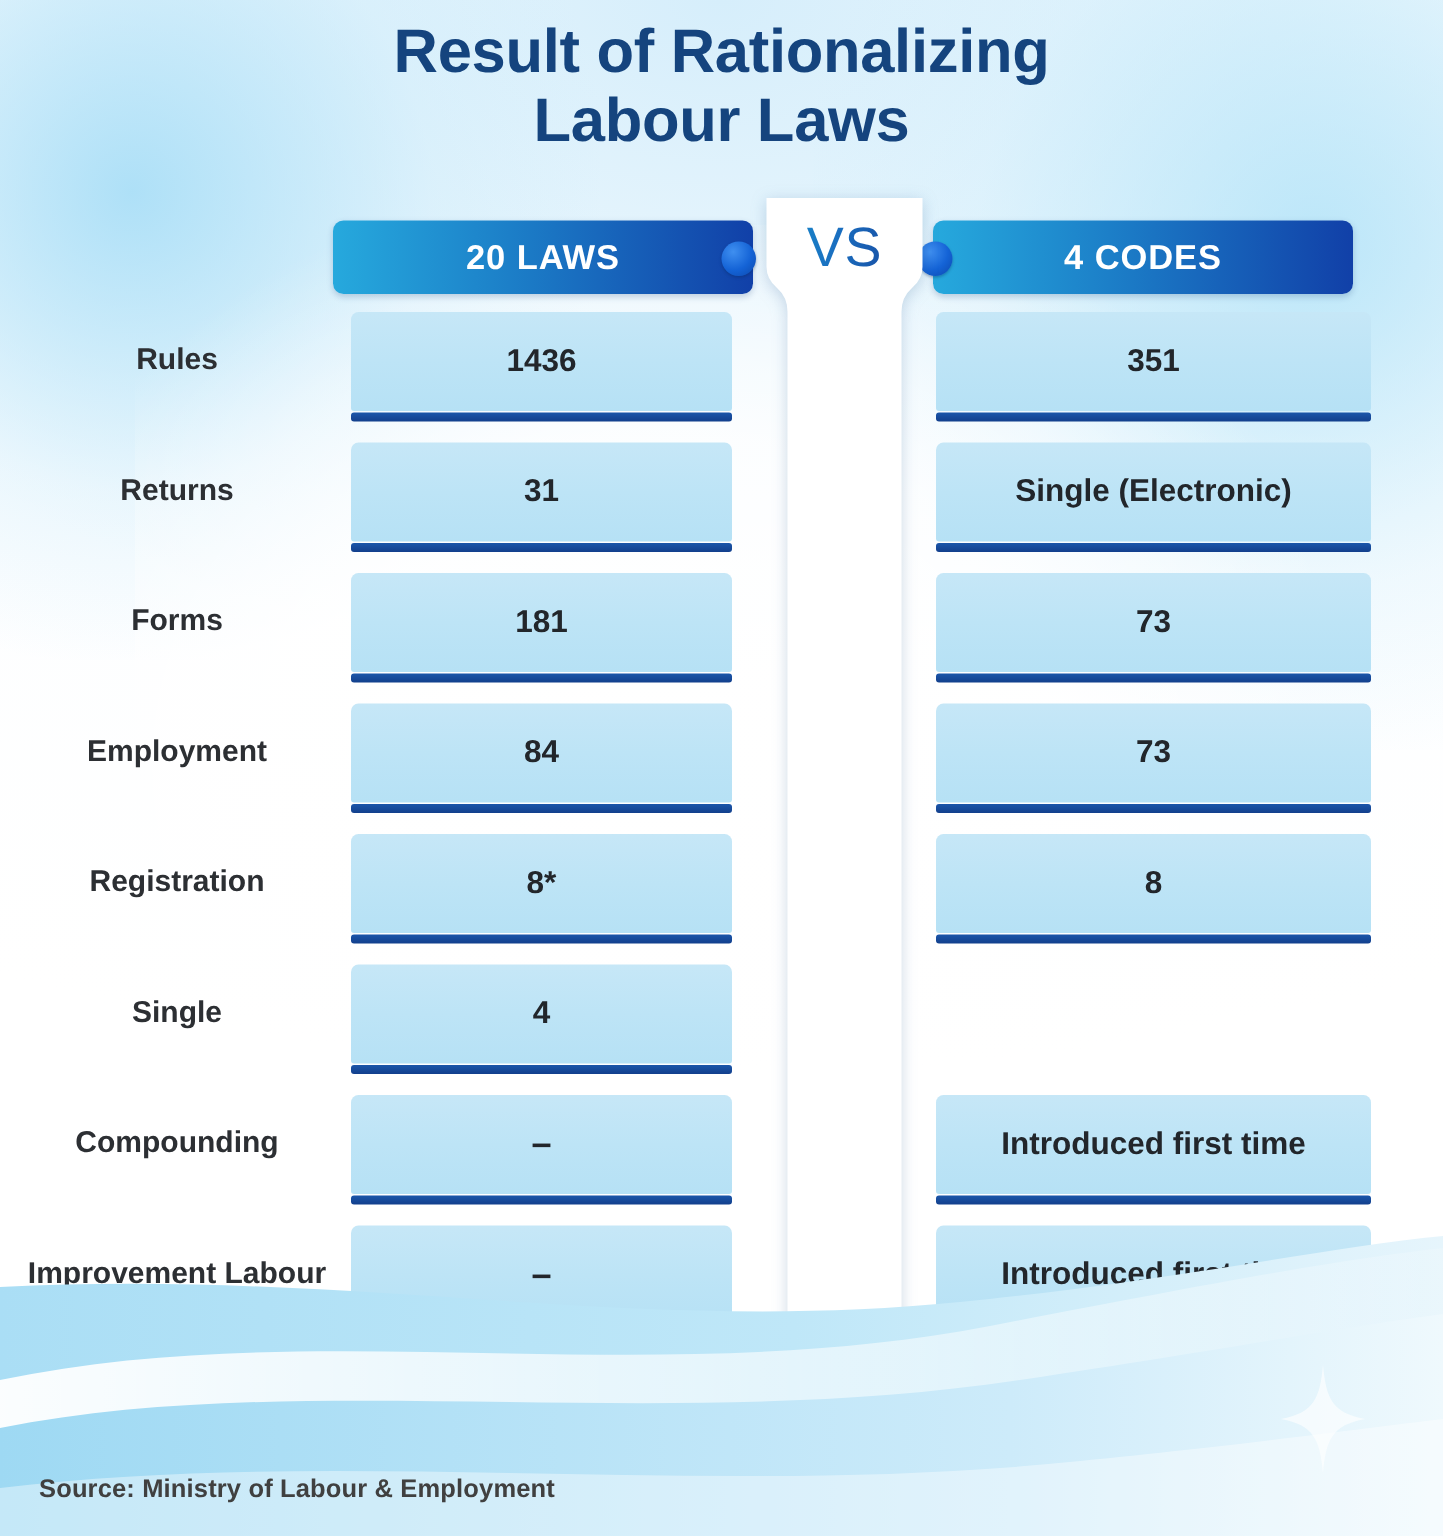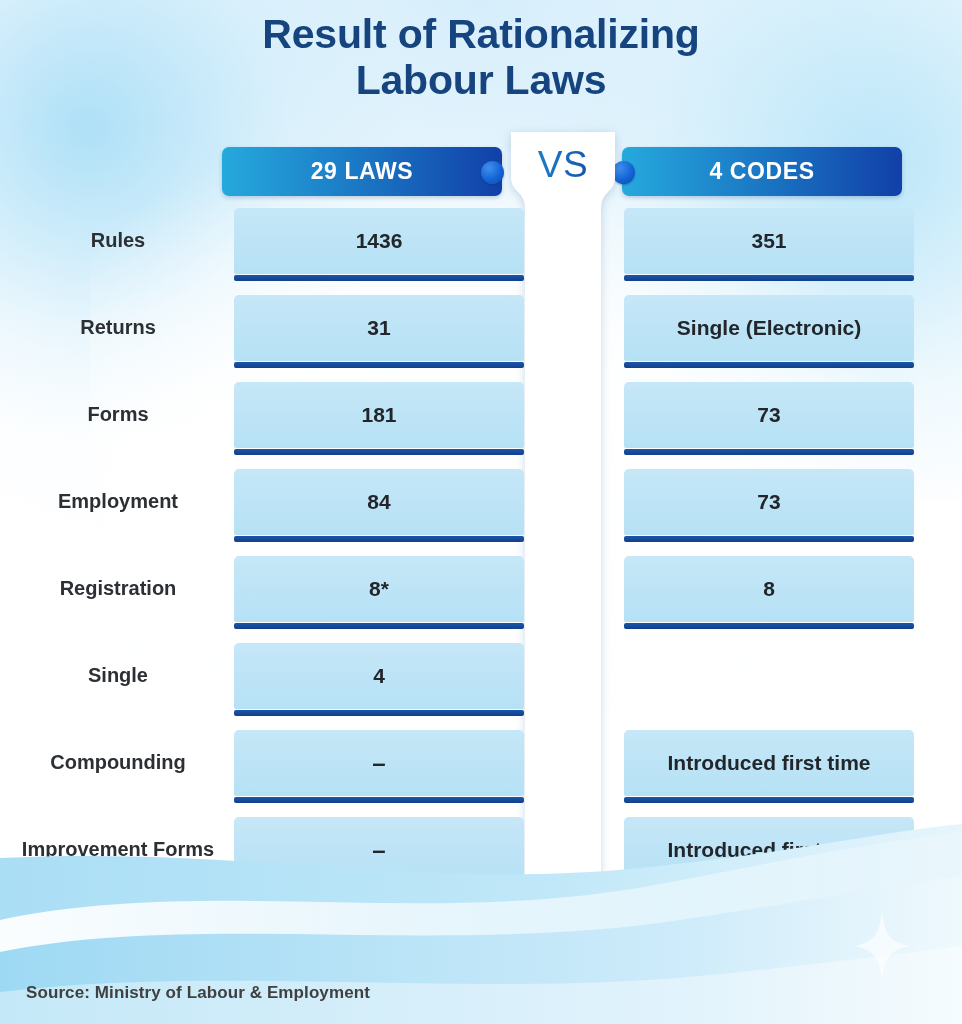--- a/index.html
+++ b/index.html
@@ -153,21 +153,21 @@
     font-weight: bold;
     line-height: 1.18;
   }
   .cell {
     position: absolute;
     top: 0;
     height: 66px;
     border-radius: 5px 5px 2px 2px;
     background: linear-gradient(180deg, #c6e7f7 0%, #bde4f6 50%, #b6e1f5 100%);
   }
-  .cell-left  { left: 222px; width: 290px; }
+  .cell-left  { left: 222px; width: 254px; }
   .cell-right { left: 612px; width: 290px; }
   .cell::after {
     content: "";
     position: absolute;
     left: 0; bottom: -7px;
     width: 100%;
     height: 6px;
     border-radius: 2px;
     background: linear-gradient(180deg, #1b56aa 0%, #123f8c 100%);
   }
@@ -204,21 +204,21 @@
   <div class="bg-left-glow"></div>
   <div class="bg-right-glow"></div>
   <div class="bg-center-white"></div>
 
   <div class="title">
     <span class="line">Result of Rationalizing</span>
     <span class="line">Labour Laws</span>
   </div>
 
   <div class="hdr hdr-left">
-    <span>29 LAWS</span>
+    <span>20 LAWS</span>
   </div>
   <div class="hdr hdr-right">
     <span>4 CODES</span>
   </div>
   <div class="hdr-dot left"></div>
   <div class="hdr-dot right"></div>
 
   <svg class="vs-ribbon" viewBox="0 0 110 775" preserveAspectRatio="none">
     <path d="M3,4 L107,4 L107,50 Q107,58 100,64 Q93,70 93,80 L93,766 Q93,772 87,772 L23,772 Q17,772 17,766 L17,80 Q17,70 10,64 Q3,58 3,50 Z" fill="#ffffff"></path>
   </svg>
@@ -288,21 +288,21 @@
       <div class="cell cell-left">
         <div class="cell-text dash">–</div>
       </div>
       <div class="cell cell-right">
         <div class="cell-text">Introduced first time</div>
       </div>
     </div>
 
     <div class="row">
       <div class="row-label">Improvement
-Forms</div>
+Labour</div>
       <div class="cell cell-left">
         <div class="cell-text dash">–</div>
       </div>
       <div class="cell cell-right">
         <div class="cell-text">Introduced first time</div>
       </div>
     </div>
 
   </div>
 

